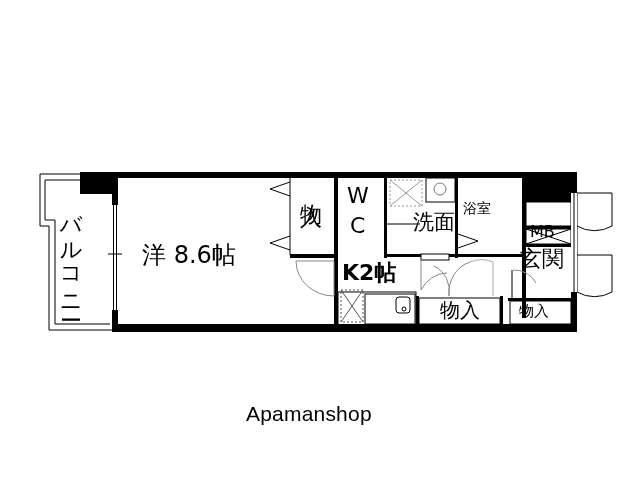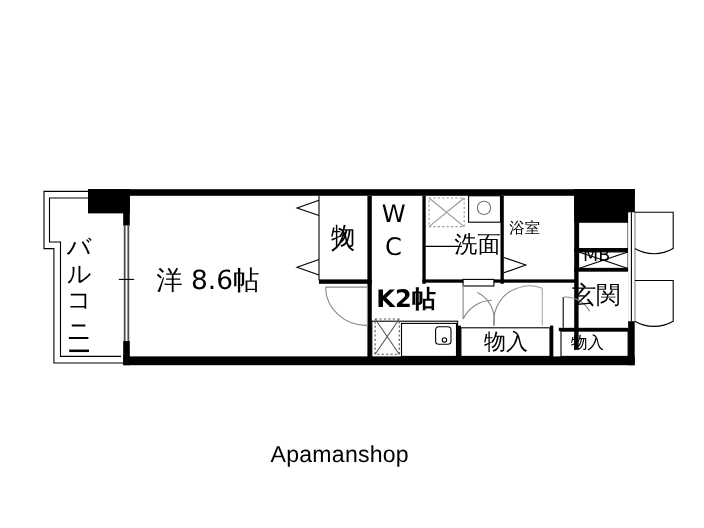--- a/index.html
+++ b/index.html
@@ -102,16 +102,16 @@
 <div class="lbl vert" style="left:60px; top:200px; font-size:22px; letter-spacing:2px;">バルコニー</div>
 <div class="lbl" style="left:142px; top:243px; font-size:24px;">洋 8.6帖</div>
 <div class="lbl vert" style="left:300px; top:186px; font-size:22px; letter-spacing:2px;">物入</div>
 <div class="lbl" style="left:347px; top:185px; font-size:22px;">W</div>
 <div class="lbl" style="left:350px; top:215px; font-size:22px;">C</div>
 <div class="lbl" style="left:413px; top:212px; font-size:21px;">洗面</div>
 <div class="lbl" style="left:463px; top:201px; font-size:14px;">浴室</div>
 <div class="lbl" style="left:530px; top:206px; font-size:16px;margin-top:18px;">MB</div>
 <div class="lbl" style="left:342px; top:262px; font-size:22px;font-weight:bold;">K2帖</div>
 <div class="lbl" style="left:440px; top:300px; font-size:20px;">物入</div>
-<div class="lbl" style="left:520px; top:258px; font-size:22px;text-align:center;">玄関</div>
+<div class="lbl" style="left:520px; top:248px; font-size:22px;text-align:center;">玄関</div>
 <div class="lbl" style="left:519px; top:304px; font-size:15px;">物入</div>
 
 <div id="watermark">Apamanshop</div>
 
 </body></html>

